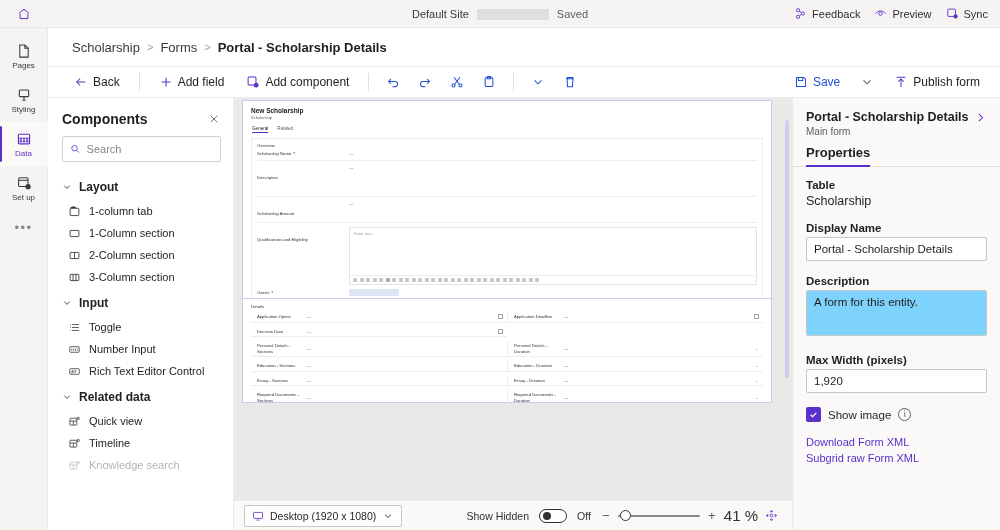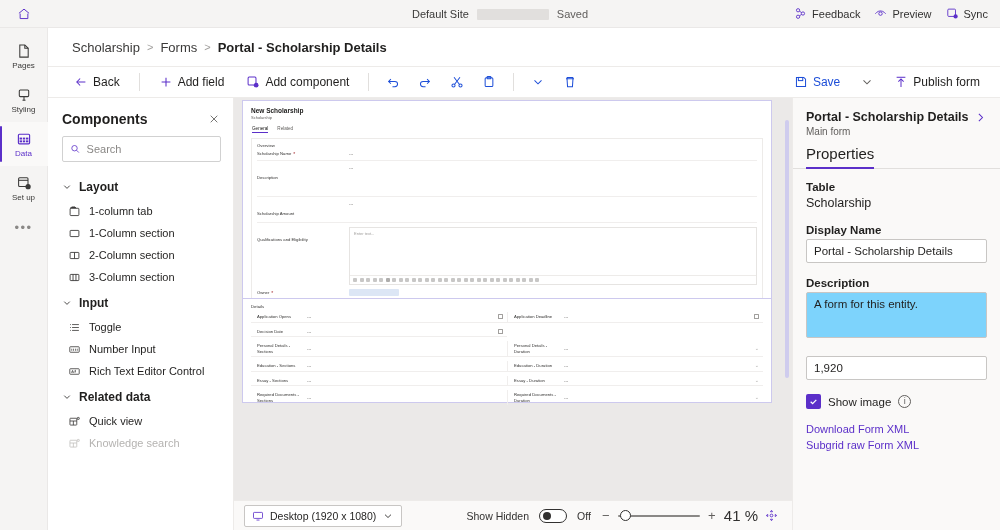--- a/index.html
+++ b/index.html
@@ -230,21 +230,21 @@
     border-left: 1px solid #edebe9; display: flex; flex-direction: column;
     overflow: hidden;
   }
   .props-head { padding: 11px 12px 0 13px; display: flex; align-items: flex-start; }
   .props-title { font-size: 12.5px; font-weight: bold; color: #201f1e; line-height: 16px; }
   .props-sub { font-size: 10px; color: #605e5c; margin-top: 1px; }
   .props-expand { margin-left: auto; color: #5b2fc9; cursor: pointer; width: 16px; height: 16px;
     display: flex; align-items: center; justify-content: center; }
   .props-tabs { display: flex; padding: 8px 13px 0 13px; border-bottom: 1px solid #e1dfdd; }
   .props-tab {
-    font-size: 15px; font-weight: normal; color: #201f1e; padding-bottom: 6px;
+    font-size: 13px; font-weight: bold; color: #201f1e; padding-bottom: 6px;
     position: relative; cursor: pointer;
   }
   .props-tab.sel::after {
     content: ""; position: absolute; left: 0; right: 0; bottom: -1px; height: 2px; background: #5b2fc9;
   }
   .props-body { flex: 1 1 auto; overflow-y: auto; padding: 12px 13px 12px 13px; }
   .p-label { font-size: 11.5px; font-weight: bold; color: #201f1e; margin-bottom: 3px; }
   .p-static { font-size: 12.5px; color: #201f1e; margin-bottom: 14px; }
   .p-input {
     width: 100%; height: 24px; border: 1px solid #c8c6c4; border-radius: 2px;
@@ -541,20 +541,28 @@
               <span>Related data</span>
             </div>
             <div class="comp-item">
               <svg viewBox="0 0 16 16" fill="none" stroke="#3b3a39" stroke-width="1">
                 <rect x="2.4" y="4" width="8.4" height="8.4" rx=".7"></rect>
                   <path d="M2.4 7.4h8.4M6.6 7.4v5"></path>
                 <rect x="11.4" y="3" width="2.4" height="2.4" rx=".5"></rect>
               </svg>
               <span>Quick view</span>
             </div>
+            <div class="comp-item">
+              <svg viewBox="0 0 16 16" fill="none" stroke="#3b3a39" stroke-width="1">
+                <rect x="2.4" y="4" width="8.4" height="8.4" rx=".7"></rect>
+                  <path d="M2.4 7.4h8.4M6.6 7.4v5"></path>
+                <rect x="11.4" y="3" width="2.4" height="2.4" rx=".5"></rect>
+              </svg>
+              <span>Timeline</span>
+            </div>
             <div class="comp-item disabled">
               <svg viewBox="0 0 16 16" fill="none" stroke="#c3c1bf" stroke-width="1">
                 <rect x="2.4" y="4" width="8.4" height="8.4" rx=".7"></rect>
                   <path d="M2.4 7.4h8.4M6.6 7.4v5"></path>
                 <rect x="11.4" y="3" width="2.4" height="2.4" rx=".5"></rect>
               </svg>
               <span>Knowledge search</span>
             </div>
           </div>
         </div>
@@ -779,20 +787,21 @@
           <div class="props-body">
             <div class="p-label">Table</div>
             <div class="p-static">Scholarship</div>
 
             <div class="p-label">Display Name</div>
             <input class="p-input" value="Portal - Scholarship Details" style="">
 
             <div class="p-label">Description</div>
             <textarea class="p-textarea" style="">A form for this entity.</textarea>
 
+            <div class="p-label">Max Width (pixels)</div>
             <input class="p-input" value="1,920" style="">
 
             <div class="p-check-row">
               <div class="p-check">
                 <svg viewBox="0 0 16 16" fill="none" stroke="currentColor" stroke-width="2.2">
                   <path d="M3 8.4 6.4 11.8 13 5"></path>
                 </svg>
               </div>
               <span class="p-check-lbl">Show image</span>
               <span class="p-info">i</span>

